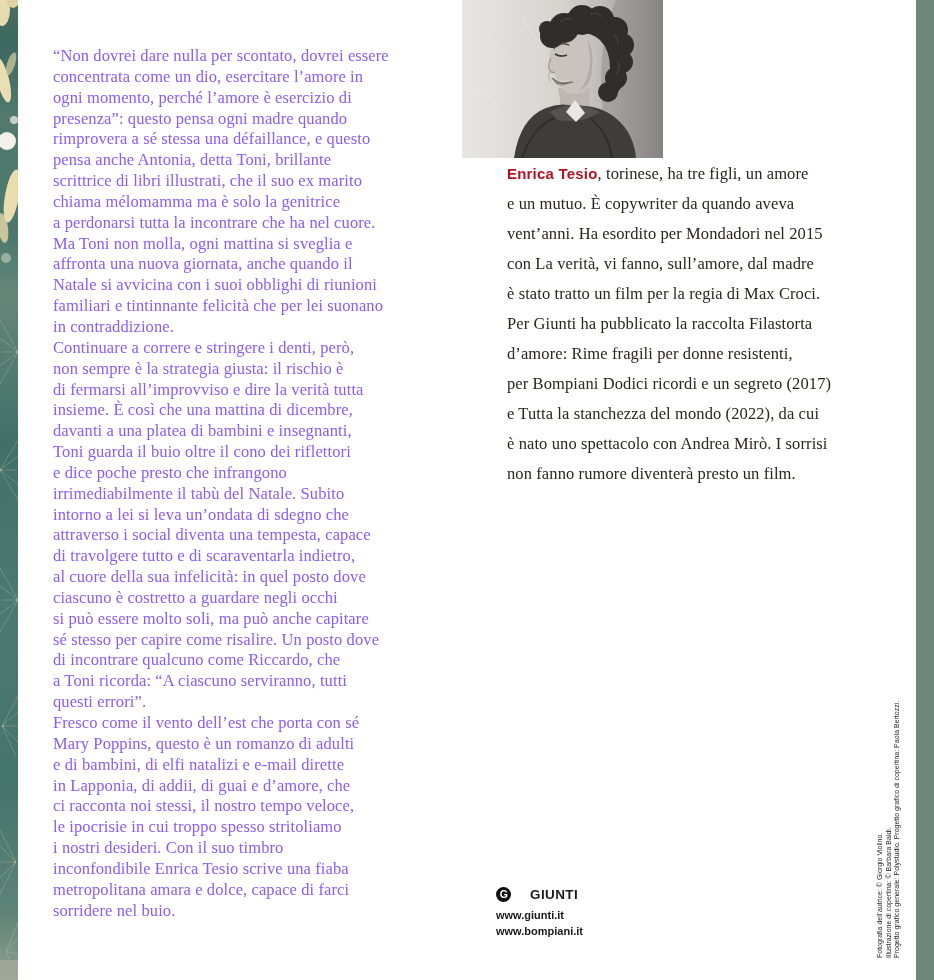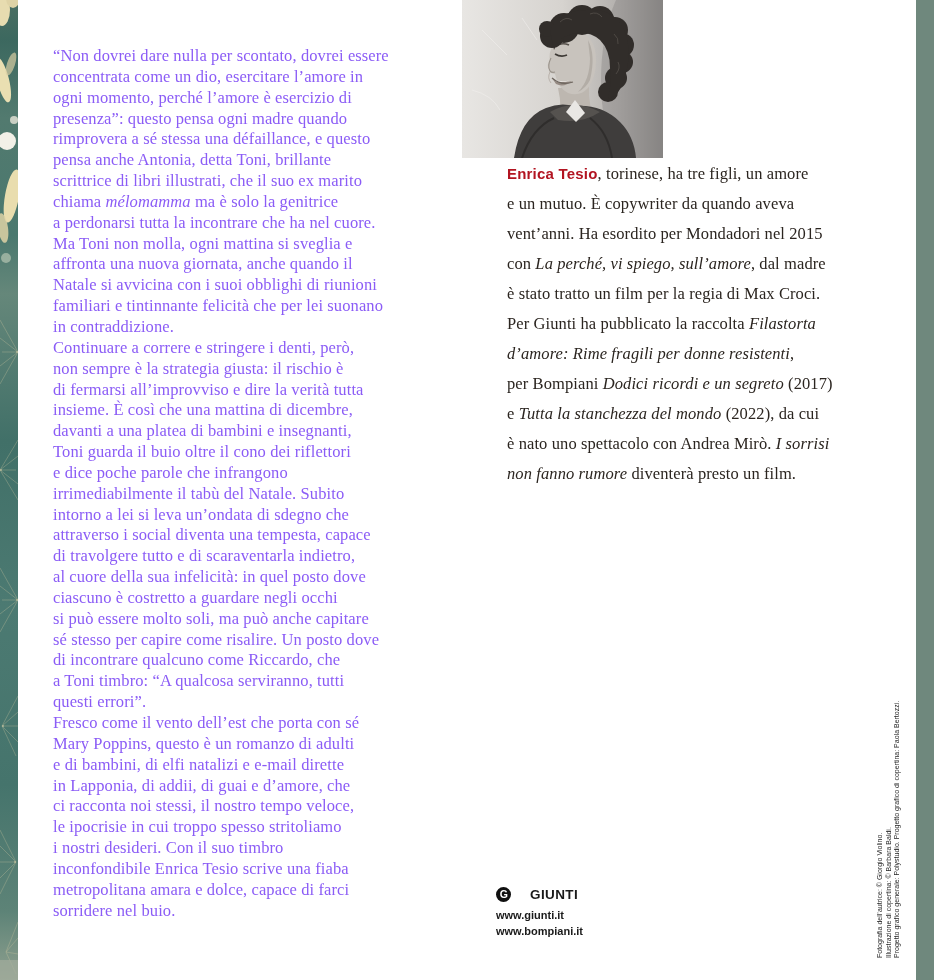--- a/index.html
+++ b/index.html
@@ -53,21 +53,21 @@
     position: absolute;
     left: 507px; top: 159px;
     width: 380px;
     font-size: 16.5px;
     line-height: 30px;
     color: #2b2520;
     letter-spacing: 0.1px;
   }
   .bio .line { white-space: nowrap; }
 
-  .rs-i { font-style: italic; }
+  .rs-i { }
   .rs-name {
     font-family: "Liberation Sans", sans-serif;
     font-weight: 700;
     font-size: 15px;
     color: #b21421;
     letter-spacing: 0.2px;
   }
 
   
   .publisher {
@@ -170,31 +170,31 @@
       <div class="line"><span>affronta una nuova giornata, anche quando il</span></div>
       <div class="line"><span>Natale si avvicina con i suoi obblighi di riunioni</span></div>
       <div class="line"><span>familiari e tintinnante felicità che per lei suonano</span></div>
       <div class="line"><span>in contraddizione.</span></div>
       <div class="line"><span>Continuare a correre e stringere i denti, però,</span></div>
       <div class="line"><span>non sempre è la strategia giusta: il rischio è</span></div>
       <div class="line"><span>di fermarsi all’improvviso e dire la verità tutta</span></div>
       <div class="line"><span>insieme. È così che una mattina di dicembre,</span></div>
       <div class="line"><span>davanti a una platea di bambini e insegnanti,</span></div>
       <div class="line"><span>Toni guarda il buio oltre il cono dei riflettori</span></div>
-      <div class="line"><span>e dice poche parole che infrangono</span></div>
+      <div class="line"><span>e dice poche presto che infrangono</span></div>
       <div class="line"><span>irrimediabilmente il tabù del Natale. Subito</span></div>
       <div class="line"><span>intorno a lei si leva un’ondata di sdegno che</span></div>
       <div class="line"><span>attraverso i social diventa una tempesta, capace</span></div>
       <div class="line"><span>di travolgere tutto e di scaraventarla indietro,</span></div>
       <div class="line"><span>al cuore della sua infelicità: in quel posto dove</span></div>
       <div class="line"><span>ciascuno è costretto a guardare negli occhi</span></div>
       <div class="line"><span>si può essere molto soli, ma può anche capitare</span></div>
       <div class="line"><span>sé stesso per capire come risalire. Un posto dove</span></div>
       <div class="line"><span>di incontrare qualcuno come Riccardo, che</span></div>
-      <div class="line"><span>a Toni timbro: “A qualcosa serviranno, tutti</span></div>
+      <div class="line"><span>a Toni ricorda: “A ciascuno serviranno, tutti</span></div>
       <div class="line"><span>questi errori”.</span></div>
       <div class="line"><span>Fresco come il vento dell’est che porta con sé</span></div>
       <div class="line"><span>Mary Poppins, questo è un romanzo di adulti</span></div>
       <div class="line"><span>e di bambini, di elfi natalizi e e-mail dirette</span></div>
       <div class="line"><span>in Lapponia, di addii, di guai e d’amore, che</span></div>
       <div class="line"><span>ci racconta noi stessi, il nostro tempo veloce,</span></div>
       <div class="line"><span>le ipocrisie in cui troppo spesso stritoliamo</span></div>
       <div class="line"><span>i nostri desideri. Con il suo timbro</span></div>
       <div class="line"><span>inconfondibile Enrica Tesio scrive una fiaba</span></div>
       <div class="line"><span>metropolitana amara e dolce, capace di farci</span></div>
@@ -255,21 +255,21 @@
     </g>
     <g stroke="#5a544f" stroke-width="1" fill="none" opacity="0.7">
       <path d="M98 22 q6 -6 12 -2 M128 14 q7 -3 12 3 M152 34 q5 4 4 10 M156 62 q3 6 -2 12"></path>
     </g>
   </svg>
 
   <div class="bio">
       <div class="line"><span class="rs-name">Enrica Tesio</span><span>, torinese, ha tre figli, un amore</span></div>
       <div class="line"><span>e un mutuo. È copywriter da quando aveva</span></div>
       <div class="line"><span>vent’anni. Ha esordito per Mondadori nel 2015</span></div>
-      <div class="line"><span>con </span><span class="rs-i">La perché, vi spiego, sull’amore</span><span>, dal madre</span></div>
+      <div class="line"><span>con </span><span class="rs-i">La verità, vi fanno, sull’amore</span><span>, dal madre</span></div>
       <div class="line"><span>è stato tratto un film per la regia di Max Croci.</span></div>
       <div class="line"><span>Per Giunti ha pubblicato la raccolta </span><span class="rs-i">Filastorta</span></div>
       <div class="line"><span class="rs-i">d’amore: Rime fragili per donne resistenti</span><span>,</span></div>
       <div class="line"><span>per Bompiani </span><span class="rs-i">Dodici ricordi e un segreto</span><span> (2017)</span></div>
       <div class="line"><span>e </span><span class="rs-i">Tutta la stanchezza del mondo</span><span> (2022), da cui</span></div>
       <div class="line"><span>è nato uno spettacolo con Andrea Mirò. </span><span class="rs-i">I sorrisi</span></div>
       <div class="line"><span class="rs-i">non fanno rumore</span><span> diventerà presto un film.</span></div>
     </div>
 
   <div class="publisher">

